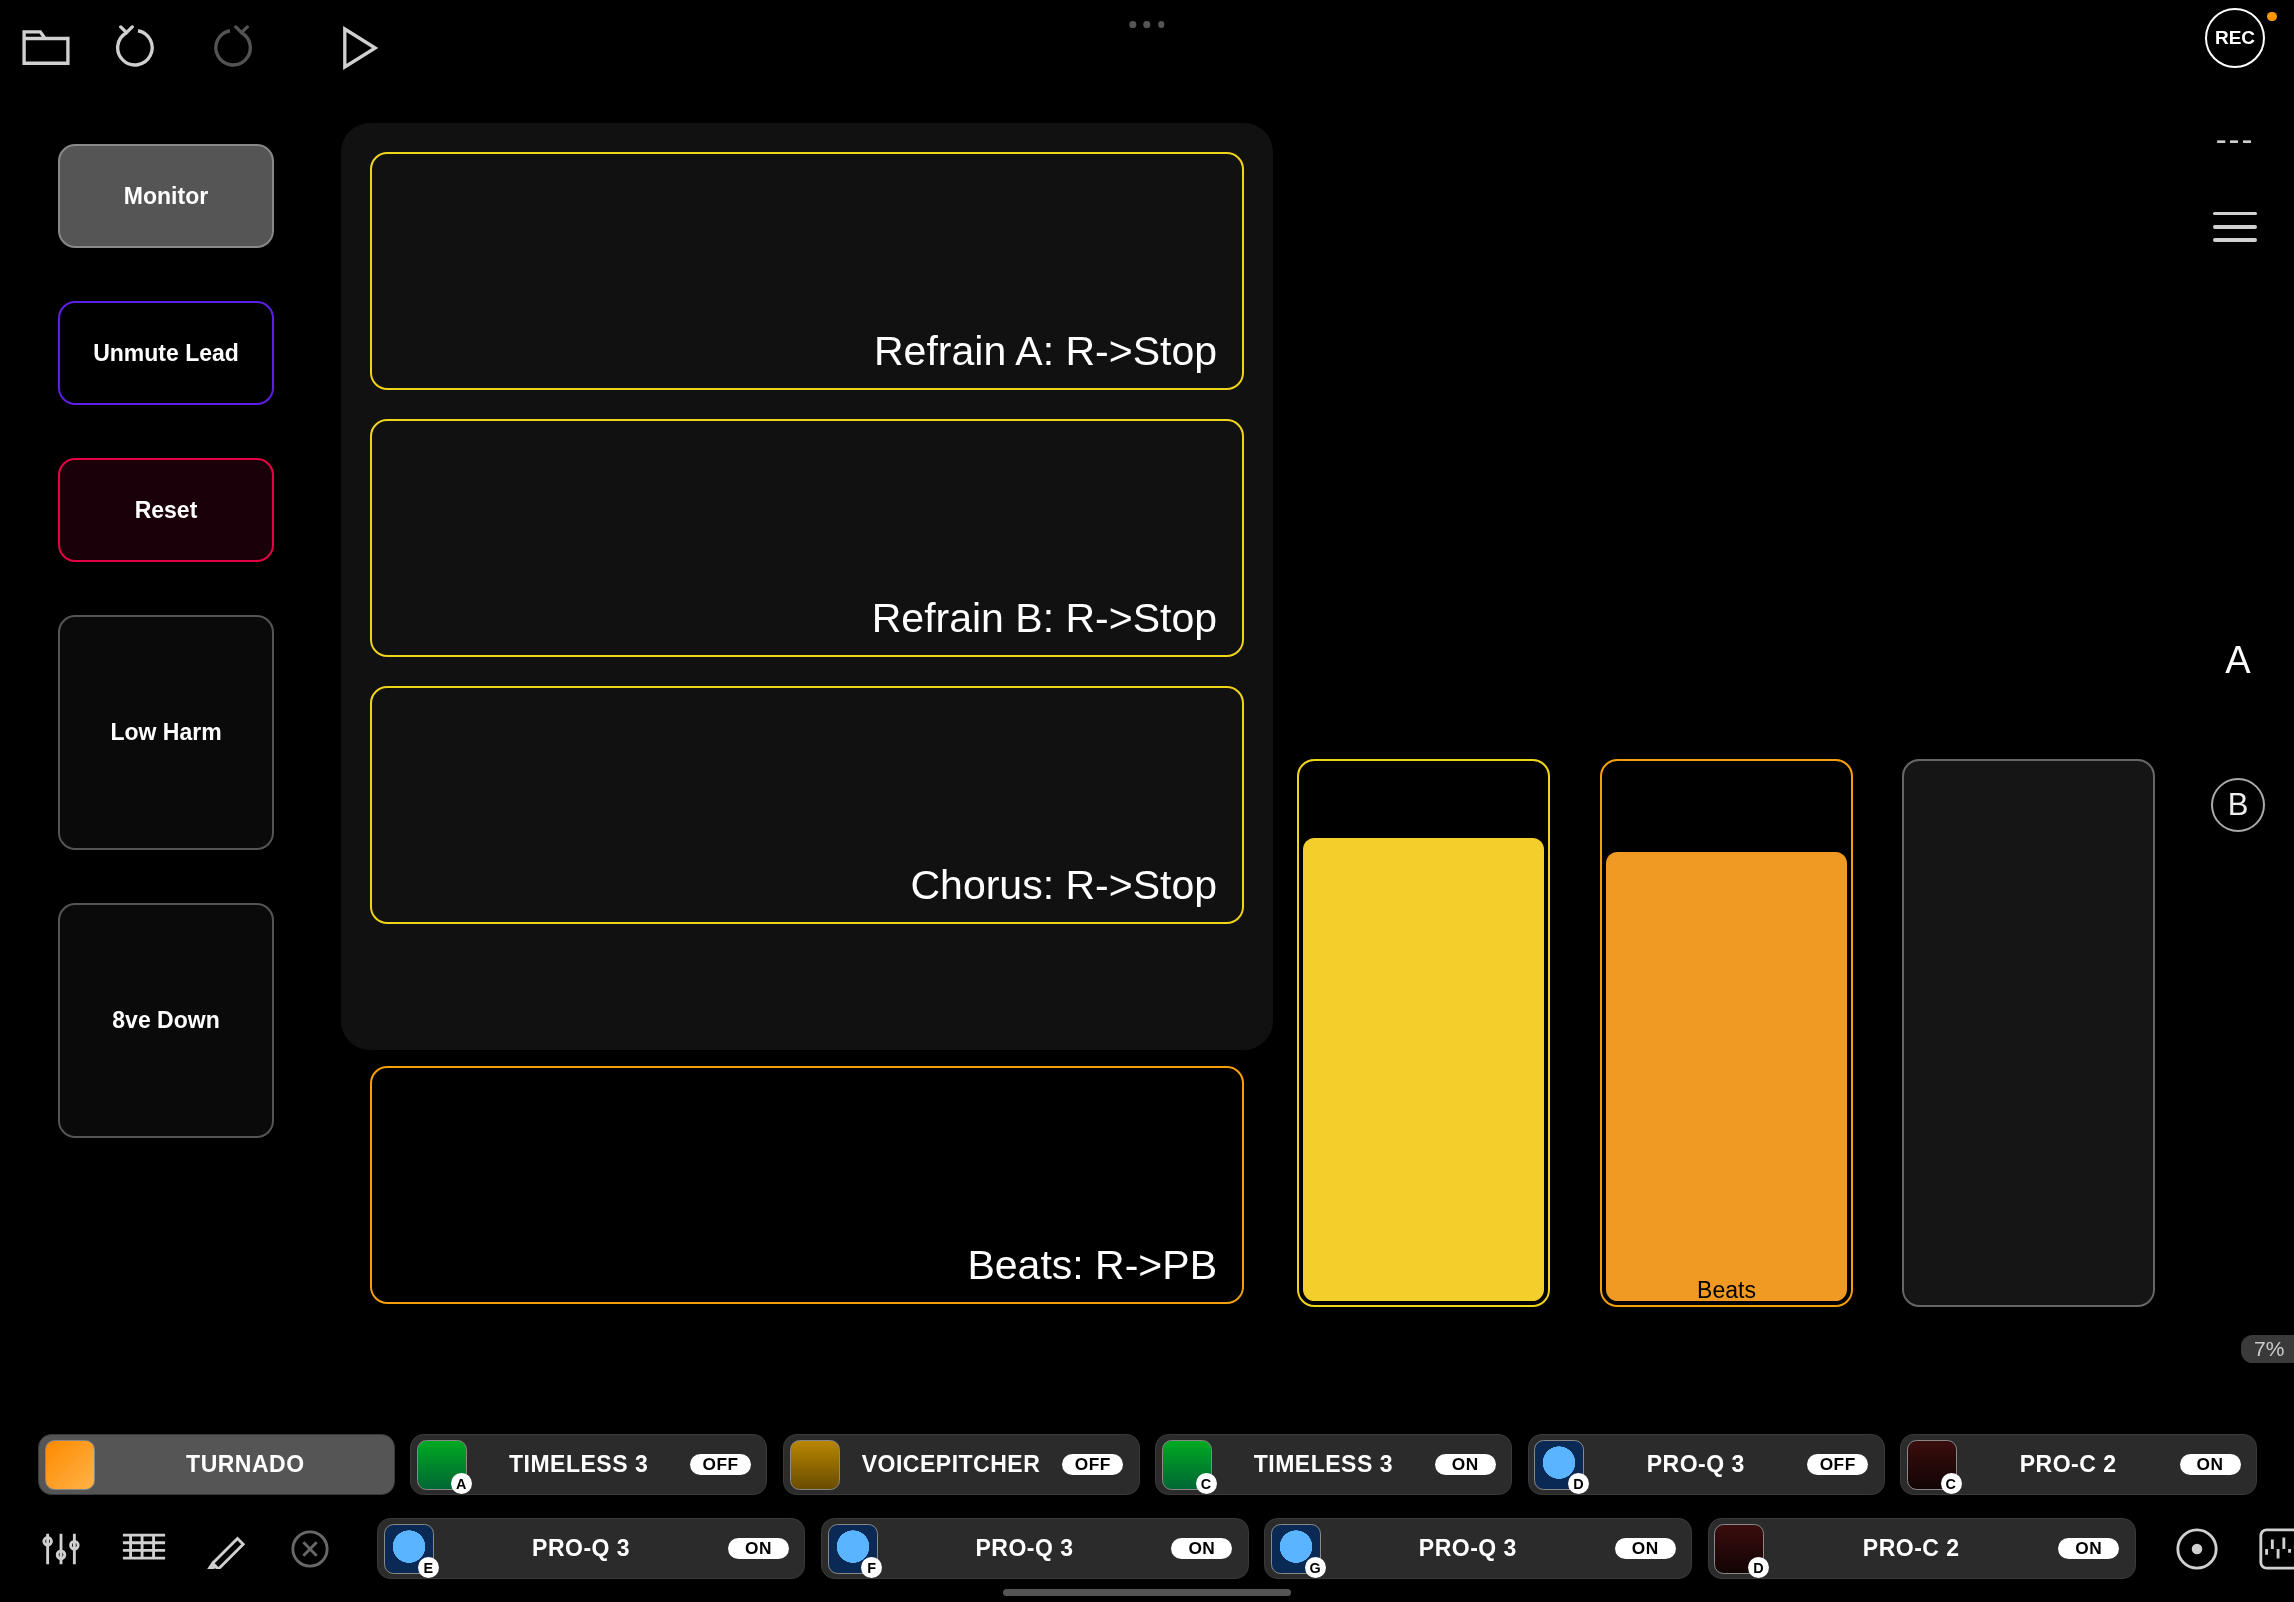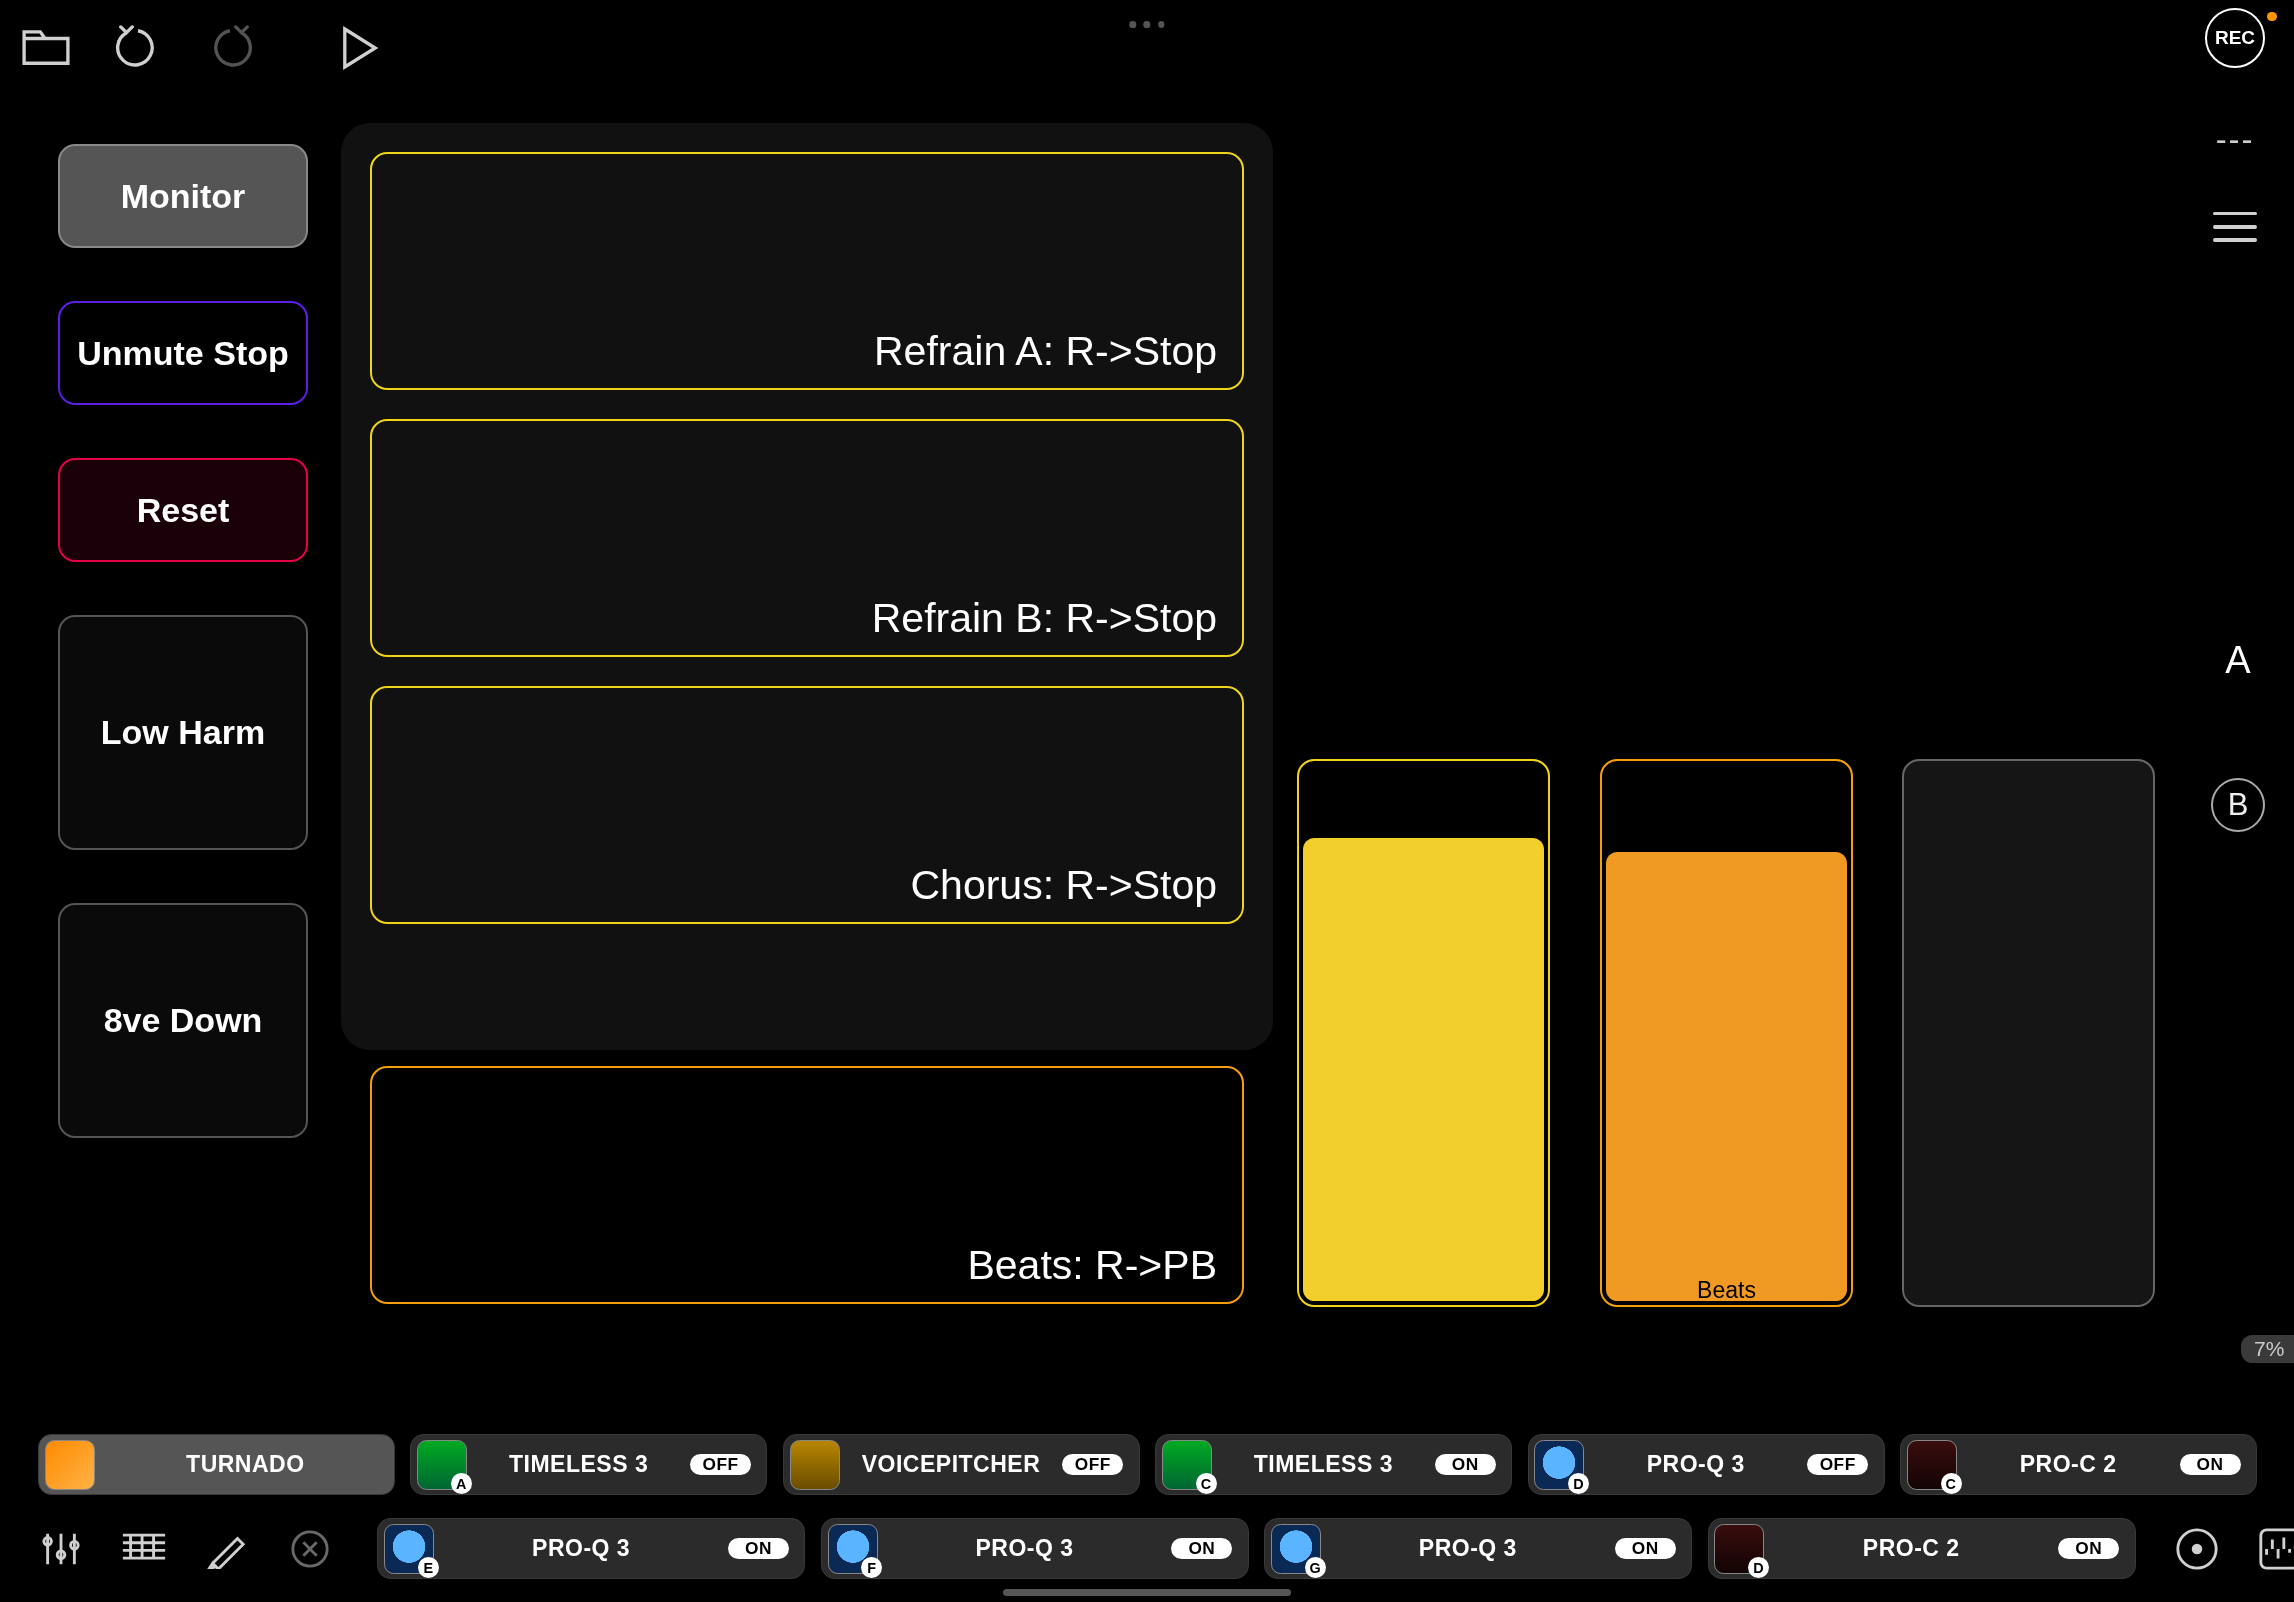--- a/index.html
+++ b/index.html
@@ -21,23 +21,23 @@
   .burger { display: flex; flex-direction: column; gap: 9.6px; }
   .burger span { width: 44px; height: 3.8px; background: #d0d0d0; border-radius: 1.9px; }
   .top .orange-dot { position: absolute; right: 17.3px; top: 11.5px; width: 9.6px; height: 9.6px; background: #ff9500; border-radius: 50%; }
 
   
   .left-col {
     position: absolute; left: 58px; top: 144px; width: 250px;
     display: flex; flex-direction: column; gap: 53px;
   }
   .left-btn {
-    width: 250px; height: 104px; border-radius: 17.3px;
+    width: 216px; height: 104px; border-radius: 17.3px;
     display: flex; align-items: center; justify-content: center;
-    font-size: 34px; font-weight: 600; color: #fff;
+    font-size: 23px; font-weight: 600; color: #fff;
   }
   .lb-monitor   { background: #555; border: 2.9px solid #888; }
   .lb-unmute    { background: #000; border: 2.9px solid #5d1fe6; }
   .lb-mic       { background: #3a3a3a; border: 2.9px solid #6a6a6a; }
   .lb-reset     { background: #1a0008; border: 2.9px solid #e60046; }
   .left-btn.tall { height: 235px; background: #0a0a0a; border: 2.9px solid #555; }
 
   
   .panel {
     position: absolute; left: 341px; top: 123px; width: 932px; height: 927px;
@@ -156,21 +156,21 @@
         <span></span>
         <span></span>
         <span></span>
       </div>
   </div>
   <div class="orange-dot"></div>
 </div>
 
 <div class="left-col">
   <div class="left-btn lb-monitor">Monitor</div>
-  <div class="left-btn lb-unmute">Unmute Stop</div>
+  <div class="left-btn lb-unmute">Unmute Lead</div>
   <div class="left-btn lb-reset">Reset</div>
   <div class="left-btn tall">Low Harm</div>
   <div class="left-btn tall">8ve Down</div>
 </div>
 
 <div class="panel">
   <div class="clip">
       <span>Refrain A: R-&gt;Stop</span>
     </div>
   <div class="clip">

